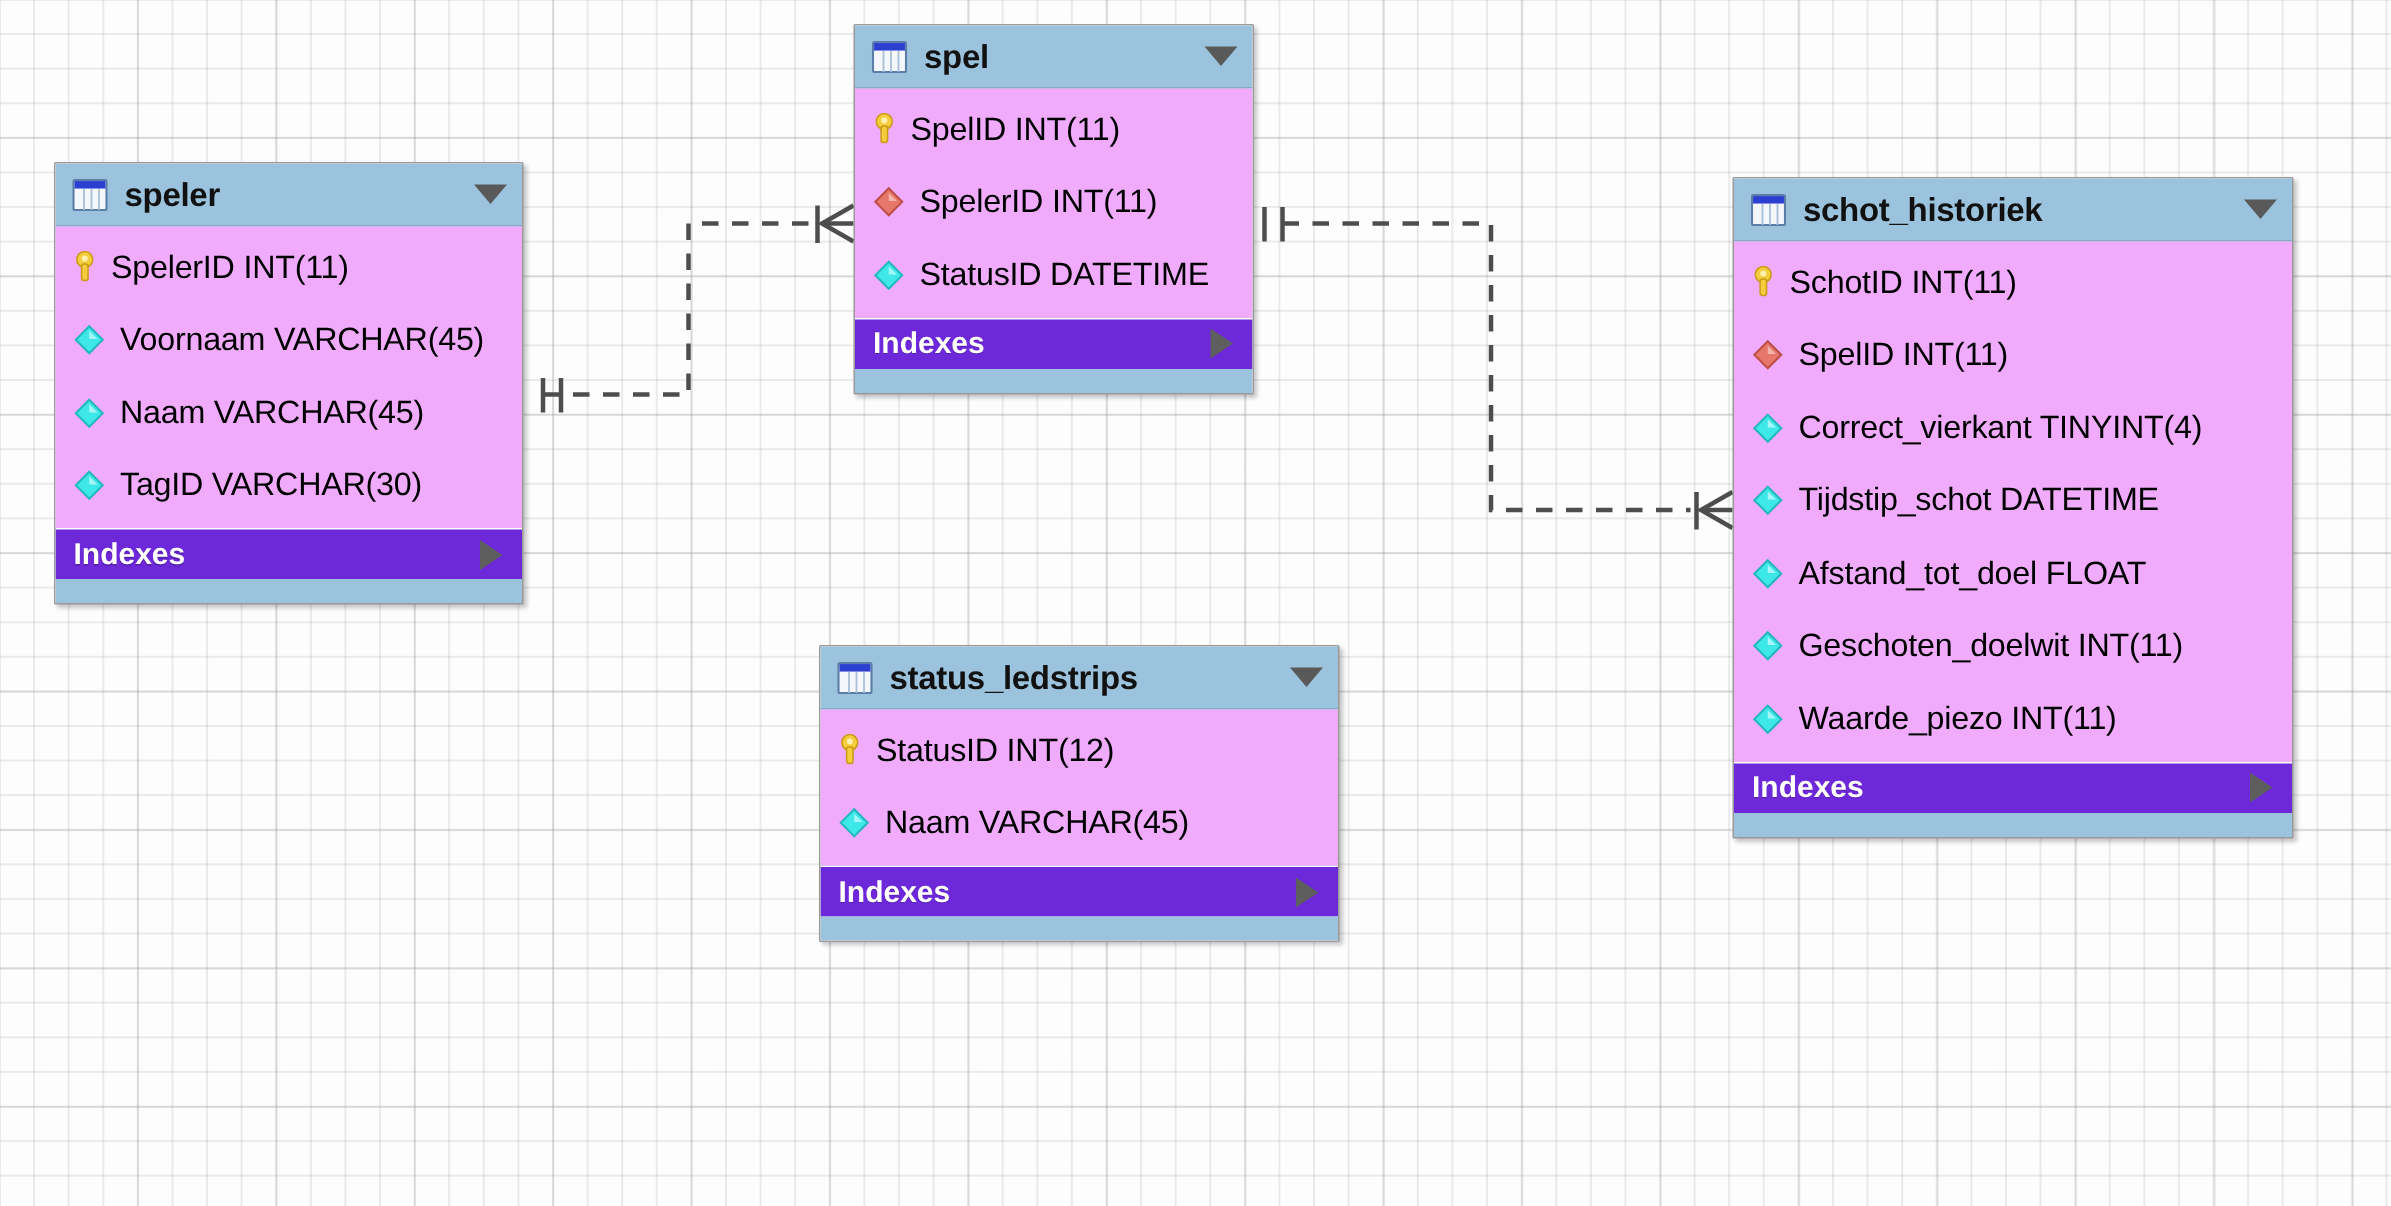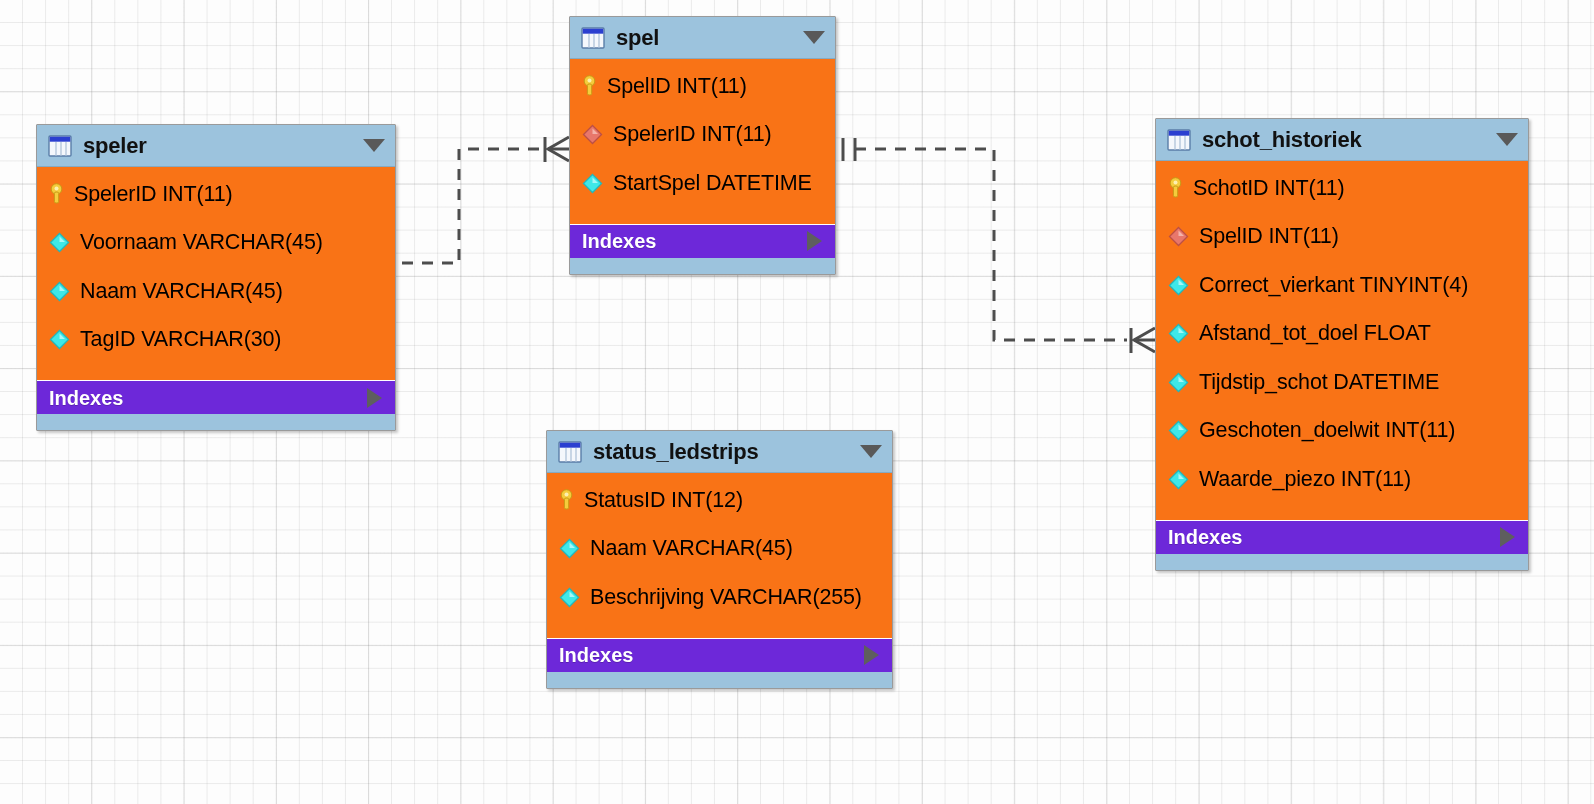--- a/index.html
+++ b/index.html
@@ -73,22 +73,22 @@
   .caret-down {
     width: 0; height: 0;
     flex: 0 0 auto;
     border-left: 11px solid transparent;
     border-right: 11px solid transparent;
     border-top: 13px solid #595959;
     margin-left: 8px;
   }
 
   .cols {
-    background: #f97316;
-    padding: 3px 0 16px 0;
+    background: #f0abfc;
+    padding: 3px 0 4px 0;
   }
   .col-row {
     display: flex;
     align-items: center;
     height: 48.5px;
     padding: 0 8px 0 12px;
     box-sizing: border-box;
     white-space: nowrap;
   }
   .col-label {
@@ -168,21 +168,21 @@
         <line x1="843" y1="138" x2="843" y2="161" stroke-width="3"></line>
         <line x1="855" y1="138" x2="855" y2="161" stroke-width="3"></line>
 
         <line x1="1131" y1="328" x2="1131" y2="353" stroke-width="3"></line>
         <path d="M 1155 328 L 1134 340 L 1155 352" stroke-width="3" fill="none"></path>
         <line x1="1134" y1="340" x2="1155" y2="340" stroke-width="3"></line>
       </g>
     </g>
   </svg>
 
-  <div class="tbl" id="tbl-speler" style="left:36px; top:124px; width:360px;">
+  <div class="tbl" id="tbl-speler" style="left:36px; top:108px; width:313px;">
     <div class="tbl-header">
       <span class="tbl-icon">
         <svg width="24" height="22" viewBox="0 0 24 22">
           <rect x="1" y="1" width="22" height="20" rx="1" fill="#f4f7fc" stroke="#5a7ea8" stroke-width="1.4"></rect>
           <rect x="1.7" y="1.7" width="20.6" height="5" fill="#2b3fd0"></rect>
           <line x1="8" y1="7" x2="8" y2="21" stroke="#a9bed6" stroke-width="1.2"></line>
           <line x1="13" y1="7" x2="13" y2="21" stroke="#a9bed6" stroke-width="1.2"></line>
           <line x1="18" y1="7" x2="18" y2="21" stroke="#a9bed6" stroke-width="1.2"></line>
         </svg>
       </span>
@@ -269,21 +269,21 @@
         </span>
         <span class="col-label">SpelerID INT(11)</span>
       </div>
       <div class="col-row">
         <span class="ic ic-dia">
           <svg width="21" height="21" viewBox="0 0 21 21">
             <polygon points="10.5,1.5 19.5,10.5 10.5,19.5 1.5,10.5" fill="#3fe8e8" stroke="#22b7bb" stroke-width="1.3"></polygon>
             <polygon points="10.5,4.5 16,10 10.5,10 " fill="#bffafa" opacity="0.8"></polygon>
           </svg>
         </span>
-        <span class="col-label">StartSpel DATETIME</span>
+        <span class="col-label">StatusID DATETIME</span>
       </div>
     </div>
     <div class="idx-bar">
       <span class="idx-label">Indexes</span>
       <span class="caret-right"></span>
     </div>
     <div class="tbl-footer"></div>
   </div>
 
   <div class="tbl" id="tbl-schot" style="left:1155px; top:118px; width:374px;">
@@ -329,30 +329,30 @@
         </span>
         <span class="col-label">Correct_vierkant TINYINT(4)</span>
       </div>
       <div class="col-row">
         <span class="ic ic-dia">
           <svg width="21" height="21" viewBox="0 0 21 21">
             <polygon points="10.5,1.5 19.5,10.5 10.5,19.5 1.5,10.5" fill="#3fe8e8" stroke="#22b7bb" stroke-width="1.3"></polygon>
             <polygon points="10.5,4.5 16,10 10.5,10 " fill="#bffafa" opacity="0.8"></polygon>
           </svg>
         </span>
+        <span class="col-label">Tijdstip_schot DATETIME</span>
+      </div>
+      <div class="col-row">
+        <span class="ic ic-dia">
+          <svg width="21" height="21" viewBox="0 0 21 21">
+            <polygon points="10.5,1.5 19.5,10.5 10.5,19.5 1.5,10.5" fill="#3fe8e8" stroke="#22b7bb" stroke-width="1.3"></polygon>
+            <polygon points="10.5,4.5 16,10 10.5,10 " fill="#bffafa" opacity="0.8"></polygon>
+          </svg>
+        </span>
         <span class="col-label">Afstand_tot_doel FLOAT</span>
-      </div>
-      <div class="col-row">
-        <span class="ic ic-dia">
-          <svg width="21" height="21" viewBox="0 0 21 21">
-            <polygon points="10.5,1.5 19.5,10.5 10.5,19.5 1.5,10.5" fill="#3fe8e8" stroke="#22b7bb" stroke-width="1.3"></polygon>
-            <polygon points="10.5,4.5 16,10 10.5,10 " fill="#bffafa" opacity="0.8"></polygon>
-          </svg>
-        </span>
-        <span class="col-label">Tijdstip_schot DATETIME</span>
       </div>
       <div class="col-row">
         <span class="ic ic-dia">
           <svg width="21" height="21" viewBox="0 0 21 21">
             <polygon points="10.5,1.5 19.5,10.5 10.5,19.5 1.5,10.5" fill="#3fe8e8" stroke="#22b7bb" stroke-width="1.3"></polygon>
             <polygon points="10.5,4.5 16,10 10.5,10 " fill="#bffafa" opacity="0.8"></polygon>
           </svg>
         </span>
         <span class="col-label">Geschoten_doelwit INT(11)</span>
       </div>
@@ -400,29 +400,20 @@
       </div>
       <div class="col-row">
         <span class="ic ic-dia">
           <svg width="21" height="21" viewBox="0 0 21 21">
             <polygon points="10.5,1.5 19.5,10.5 10.5,19.5 1.5,10.5" fill="#3fe8e8" stroke="#22b7bb" stroke-width="1.3"></polygon>
             <polygon points="10.5,4.5 16,10 10.5,10 " fill="#bffafa" opacity="0.8"></polygon>
           </svg>
         </span>
         <span class="col-label">Naam VARCHAR(45)</span>
       </div>
-      <div class="col-row">
-        <span class="ic ic-dia">
-          <svg width="21" height="21" viewBox="0 0 21 21">
-            <polygon points="10.5,1.5 19.5,10.5 10.5,19.5 1.5,10.5" fill="#3fe8e8" stroke="#22b7bb" stroke-width="1.3"></polygon>
-            <polygon points="10.5,4.5 16,10 10.5,10 " fill="#bffafa" opacity="0.8"></polygon>
-          </svg>
-        </span>
-        <span class="col-label">Beschrijving VARCHAR(255)</span>
-      </div>
     </div>
     <div class="idx-bar">
       <span class="idx-label">Indexes</span>
       <span class="caret-right"></span>
     </div>
     <div class="tbl-footer"></div>
   </div>
 
 </div>
 

